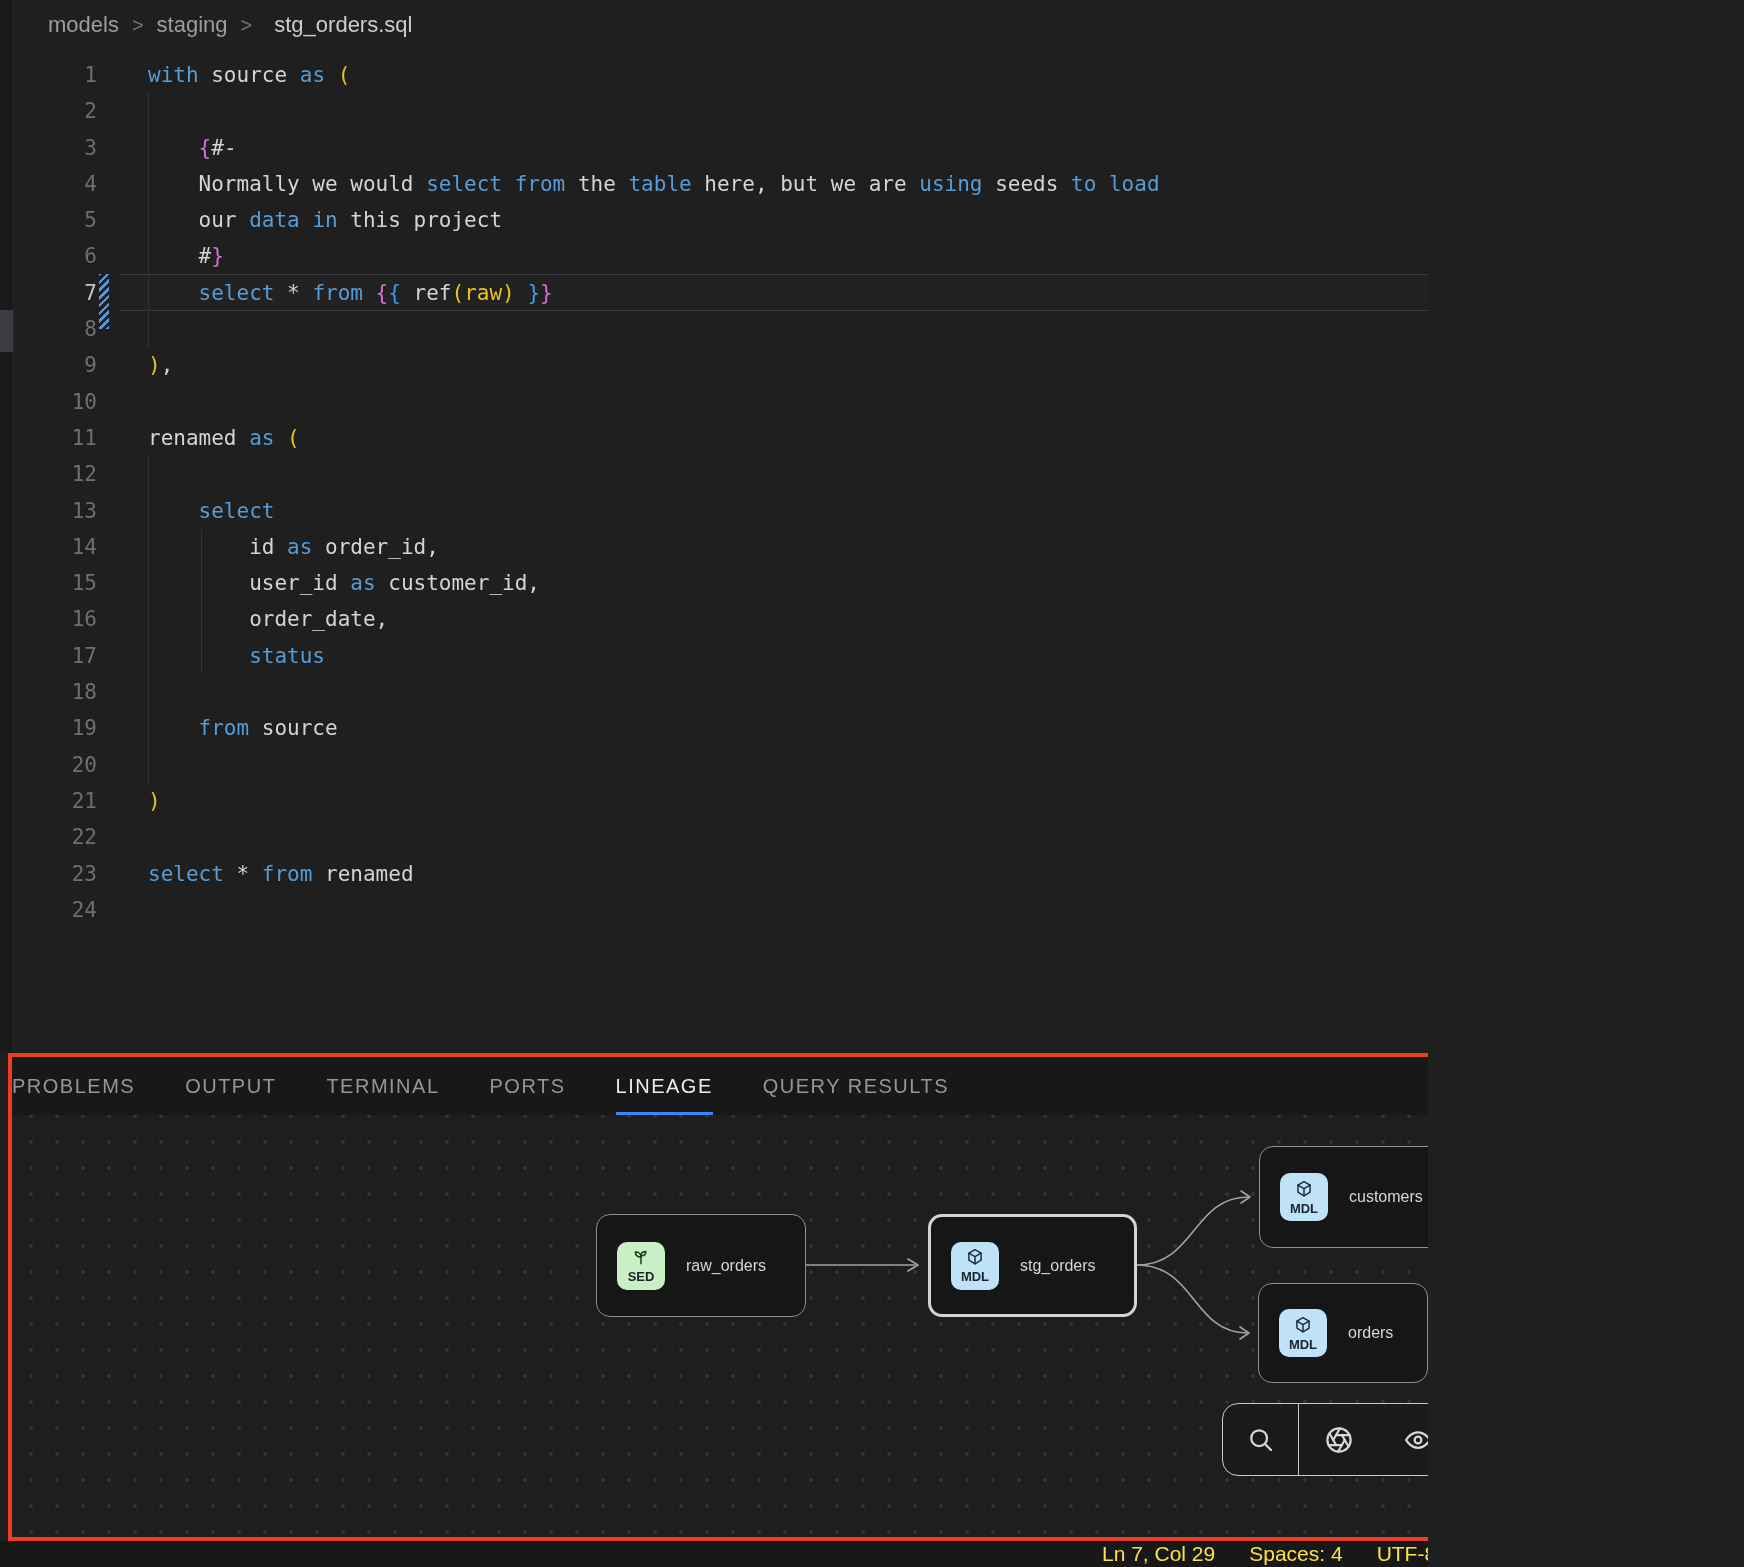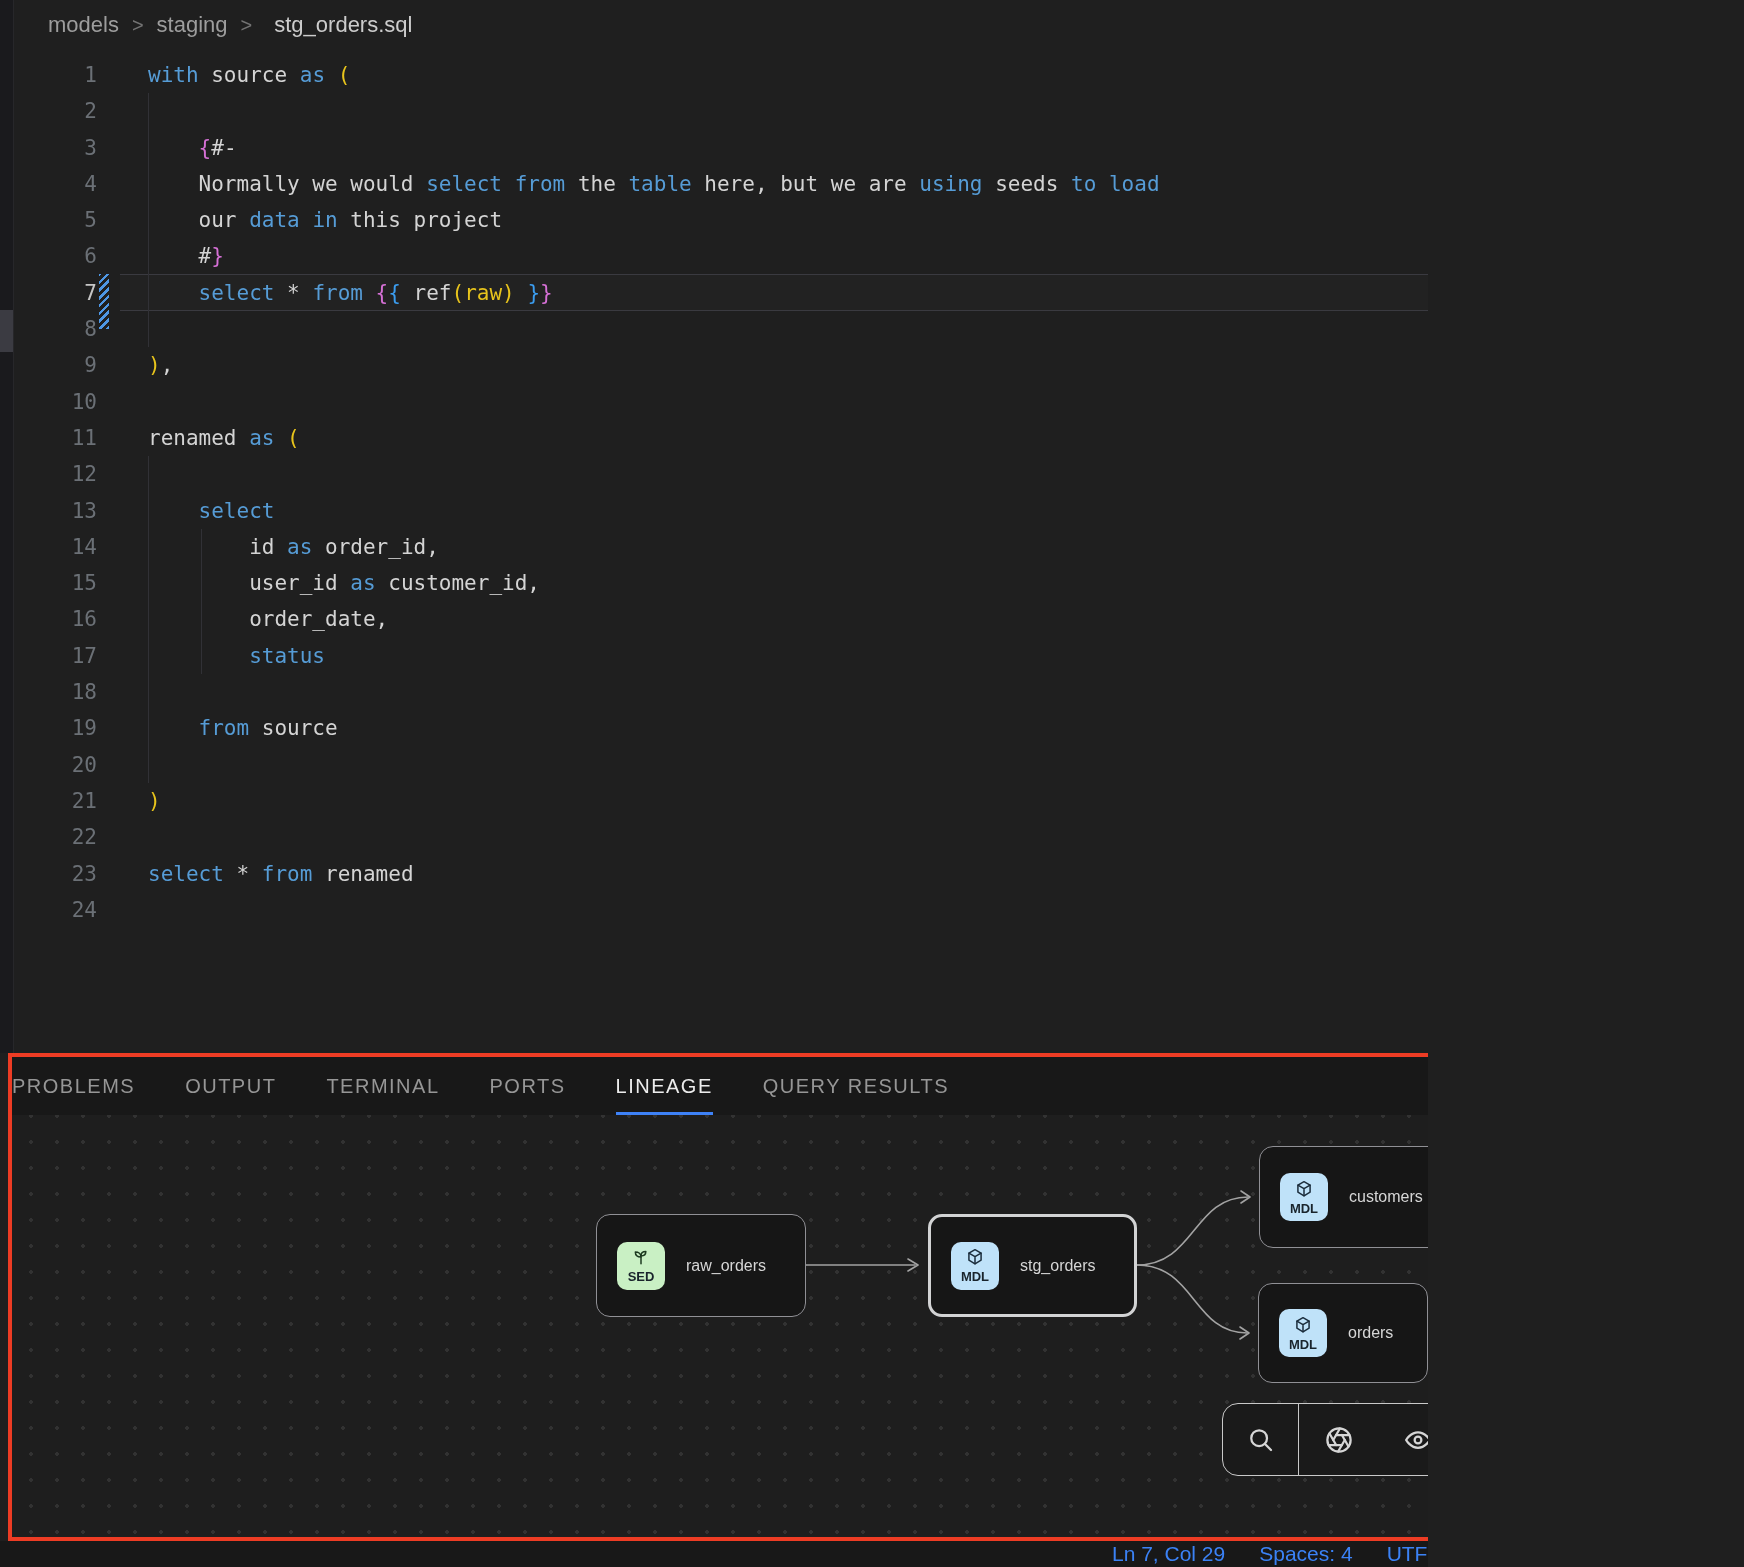--- a/index.html
+++ b/index.html
@@ -66,22 +66,22 @@
   #graph-toolbar{position:absolute;left:1210px;top:288px;width:476px;height:73px;box-sizing:border-box;
                  background:#1a1a1a;border:1.5px solid #c9c9c9;border-radius:16px;display:flex;}
   .tb-sec{display:flex;align-items:center;justify-content:space-around;border-right:1.5px solid #c9c9c9;height:100%;}
   .tb-sec:last-child{border-right:none;}
   .tb-sec:nth-child(1){width:75px;}.tb-sec:nth-child(2){width:158px;}
   .tb-sec:nth-child(3){width:160px;}.tb-sec:nth-child(4){width:78px;}
   .tb-sec .icon svg{width:30px;height:30px;display:block;stroke:#d6d6d6;}
 
   
   #statusbar{position:absolute;left:0;top:1541px;width:1744px;height:26px;box-sizing:border-box;background:#181818;
-             display:flex;align-items:center;justify-content:flex-end;gap:34px;padding-right:10px;
-             font-size:21px;color:#3b82f6;}
+             display:flex;align-items:center;justify-content:flex-end;gap:34px;padding-right:20px;
+             font-size:21px;color:#fde047;}
   #statusbar .icon svg{width:24px;height:24px;display:block;stroke:#cccccc;}
   .icon{display:inline-flex;}
 </style>
 </head>
 <body>
 
 <div id="app">
 
   <div id="breadcrumb">
     <span>models</span>

